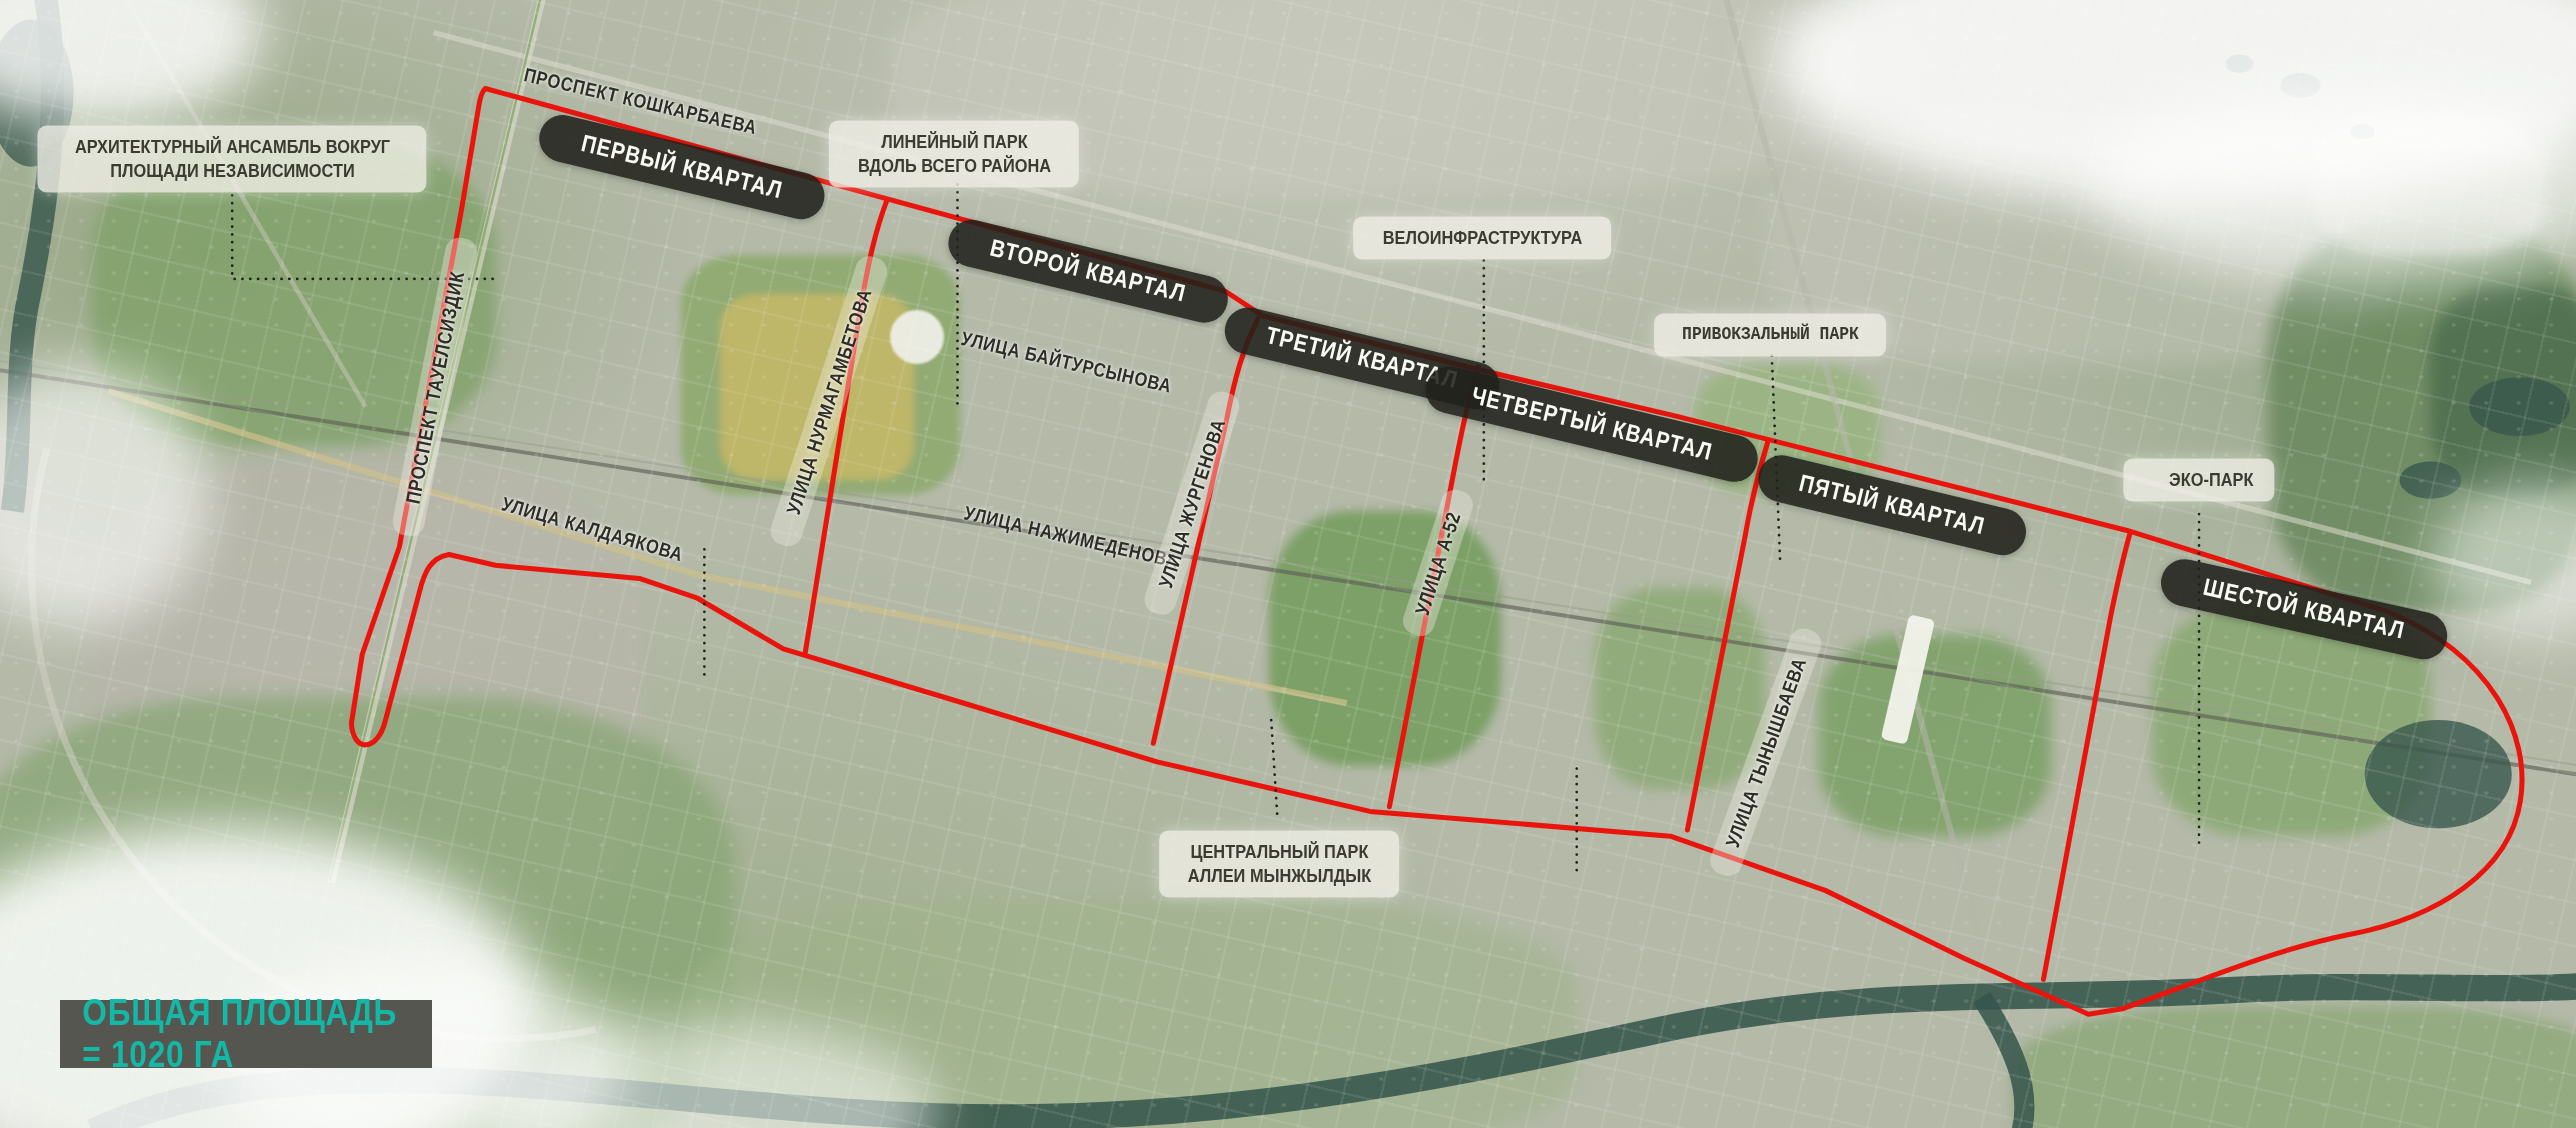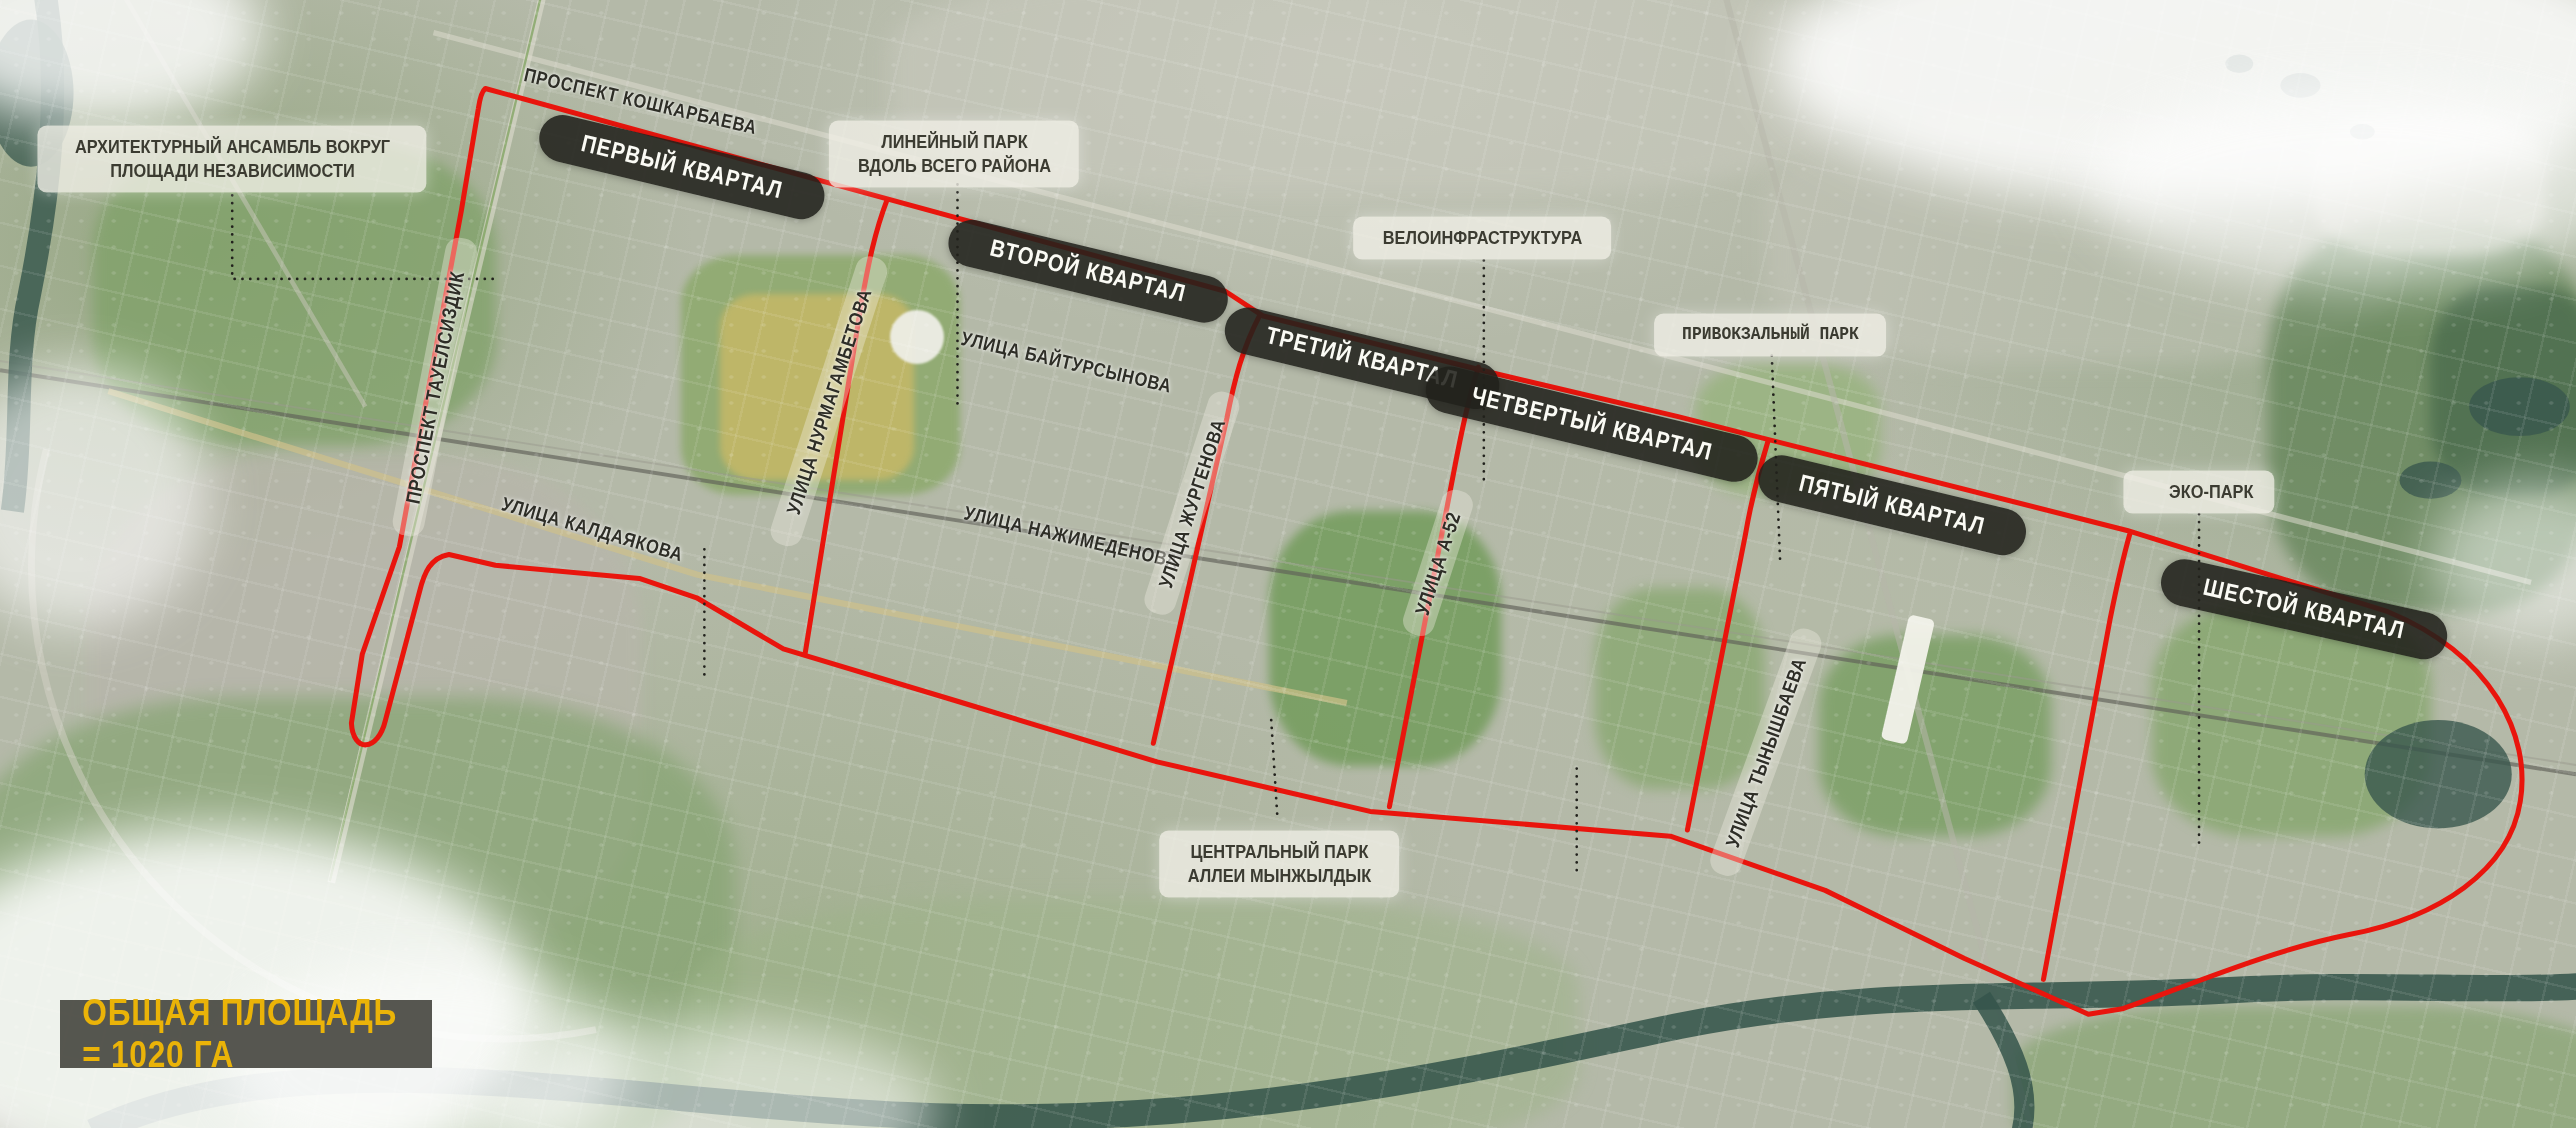--- a/index.html
+++ b/index.html
@@ -39,21 +39,21 @@
     box-shadow:0 0 15.5px rgba(255,255,255,.35);
   }
   .info .ln{display:block;white-space:nowrap;transform:scaleX(.88);}
   .street{
     position:absolute;color:#2e2e27;font-weight:bold;font-size:19.4px;letter-spacing:0.8px;white-space:nowrap;
     background:rgba(238,236,226,.38);padding:4.6px 12.4px;border-radius:14px;
     text-shadow:0 0 6.2px rgba(255,255,255,.85),0 0 3.1px rgba(255,255,255,.7);
   }
   .area{
     position:absolute;left:60px;top:1000px;width:372px;height:68px;
-    background:rgba(75,75,69,.94);color:#eab308;font-weight:bold;font-size:36px;
+    background:rgba(75,75,69,.94);color:#14b8a6;font-weight:bold;font-size:36px;
     display:flex;align-items:center;justify-content:center;letter-spacing:0.8px;
   }
 </style>
 </head>
 <body>
 
 <div id="stage">
 
   <div class="layer">
     <div class="patch" style="left:93px;top:143px;width:403px;height:302px;background:#7fa168;opacity:.75;"></div>
@@ -153,21 +153,21 @@
   <div class="info" style="left:954px;top:154px;transform:translate(-50%,-50%);">
     <span class="ln">ЛИНЕЙНЫЙ ПАРК</span>
     <span class="ln">ВДОЛЬ ВСЕГО РАЙОНА</span>
   </div>
   <div class="info" style="left:1482px;top:238px;transform:translate(-50%,-50%);">
     <span class="ln">ВЕЛОИНФРАСТРУКТУРА</span>
   </div>
   <div class="info" style="left:1770px;top:335px;transform:translate(-50%,-50%);font-family:Liberation Mono, monospace;">
     <span class="ln">ПРИВОКЗАЛЬНЫЙ ПАРК</span>
   </div>
-  <div class="info" style="left:2199px;top:492px;transform:translate(-50%,-50%);padding-left:40px;">
+  <div class="info" style="left:2199px;top:480px;transform:translate(-50%,-50%);padding-left:40px;">
     <span class="ln">ЭКО-ПАРК</span>
   </div>
   <div class="info" style="left:1279px;top:864px;transform:translate(-50%,-50%);">
     <span class="ln">ЦЕНТРАЛЬНЫЙ ПАРК</span>
     <span class="ln">АЛЛЕИ МЫНЖЫЛДЫК</span>
   </div>
 
   <div class="badge" style="left:682px;top:167px;transform:translate(-50%,-50%) rotate(13.5deg);"><span class="cond">ПЕРВЫЙ КВАРТАЛ</span></div>
   <div class="badge" style="left:1088px;top:271px;transform:translate(-50%,-50%) rotate(13.5deg);"><span class="cond">ВТОРОЙ КВАРТАЛ</span></div>
   <div class="badge" style="left:1362px;top:358px;transform:translate(-50%,-50%) rotate(13.5deg);"><span class="cond">ТРЕТИЙ КВАРТАЛ</span></div>

